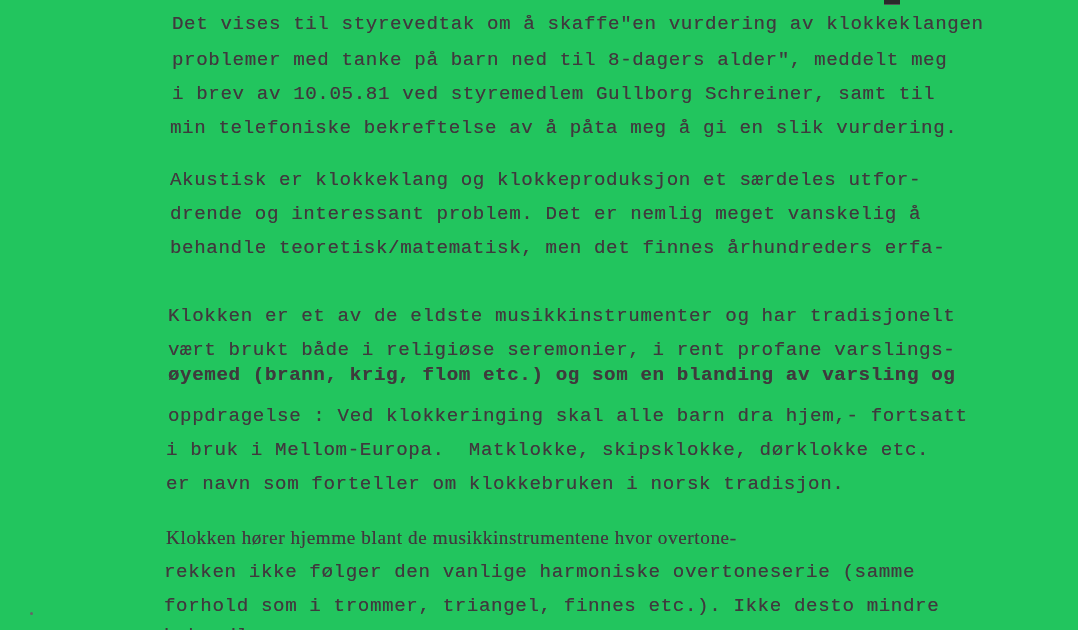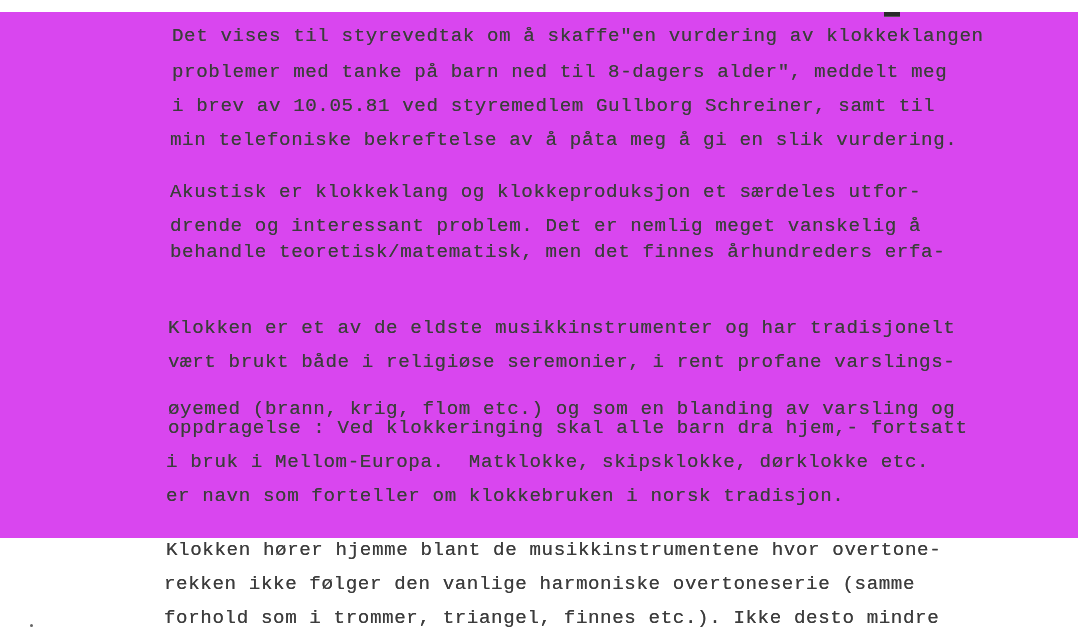--- a/index.html
+++ b/index.html
@@ -13,23 +13,22 @@
       overflow: hidden;
       position: relative;
       font-family: "Liberation Mono", "DejaVu Sans Mono", monospace;
       color: #3a3a3a;
     }
     .page {
       position: absolute;
       left: 0;
       top: 0;
       width: 1078px;
-      height: 526px;
-      background: #d946ef;
-      margin-top: 12px;
+      height: 630px;
+      background: #22c55e;
     }
     .line {
       position: absolute;
       white-space: pre;
       font-size: 19.2px;
       letter-spacing: 0.6px;
       line-height: 24px;
       color: #3c3c3c;
       text-shadow: 0 0 0.4px #555;
     }
@@ -57,25 +56,25 @@
   <div class="mark-bar"></div>
   <div class="speck" style="left:30px; top:612px;"></div>
 
   <div class="line" style="left:172px; top:12px;">Det vises til styrevedtak om å skaffe"en vurdering av klokkeklangen</div>
   <div class="line" style="left:172px; top:48px;">problemer med tanke på barn ned til 8-dagers alder", meddelt meg</div>
   <div class="line" style="left:172px; top:82px;">i brev av 10.05.81 ved styremedlem Gullborg Schreiner, samt til</div>
   <div class="line" style="left:170px; top:168px;">Akustisk er klokkeklang og klokkeproduksjon et særdeles utfor-</div>
 
   <div class="line" style="left:170px; top:116px;">min telefoniske bekreftelse av å påta meg å gi en slik vurdering.</div>
   <div class="line" style="left:170px; top:202px;">drende og interessant problem. Det er nemlig meget vanskelig å</div>
-  <div class="line" style="left:170px; top:228px;">behandle teoretisk/matematisk, men det finnes århundreders erfa-</div>
+  <div class="line" style="left:170px; top:236px;">behandle teoretisk/matematisk, men det finnes århundreders erfa-</div>
   <div class="line" style="left:168px; top:304px;">Klokken er et av de eldste musikkinstrumenter og har tradisjonelt</div>
   <div class="line" style="left:168px; top:338px;">vært brukt både i religiøse seremonier, i rent profane varslings-</div>
-  <div class="line" style="left:168px; top:385px;">øyemed (brann, krig, flom etc.) og som en blanding av varsling og</div>
+  <div class="line" style="left:168px; top:363px;font-weight:bold;">øyemed (brann, krig, flom etc.) og som en blanding av varsling og</div>
   <div class="line" style="left:168px; top:404px;">oppdragelse : Ved klokkeringing skal alle barn dra hjem,- fortsatt</div>
   <div class="line" style="left:166px; top:438px;">i bruk i Mellom-Europa.  Matklokke, skipsklokke, dørklokke etc.</div>
   <div class="line" style="left:166px; top:472px;">er navn som forteller om klokkebruken i norsk tradisjon.</div>
 
-  <div class="line" style="left:166px; top:526px;">Klokken hører hjemme blant de musikkinstrumentene hvor overtone-</div>
+  <div class="line" style="left:166px; top:526px;font-family:Liberation Serif, serif;">Klokken hører hjemme blant de musikkinstrumentene hvor overtone-</div>
   <div class="line" style="left:164px; top:560px;text-align:right;">rekken ikke følger den vanlige harmoniske overtoneserie (samme</div>
   <div class="line" style="left:164px; top:594px;">forhold som i trommer, triangel, finnes etc.). Ikke desto mindre</div>
   <div class="line" style="left:164px; top:624px;">behandles ...</div>
 </div>
 
 </body></html>

